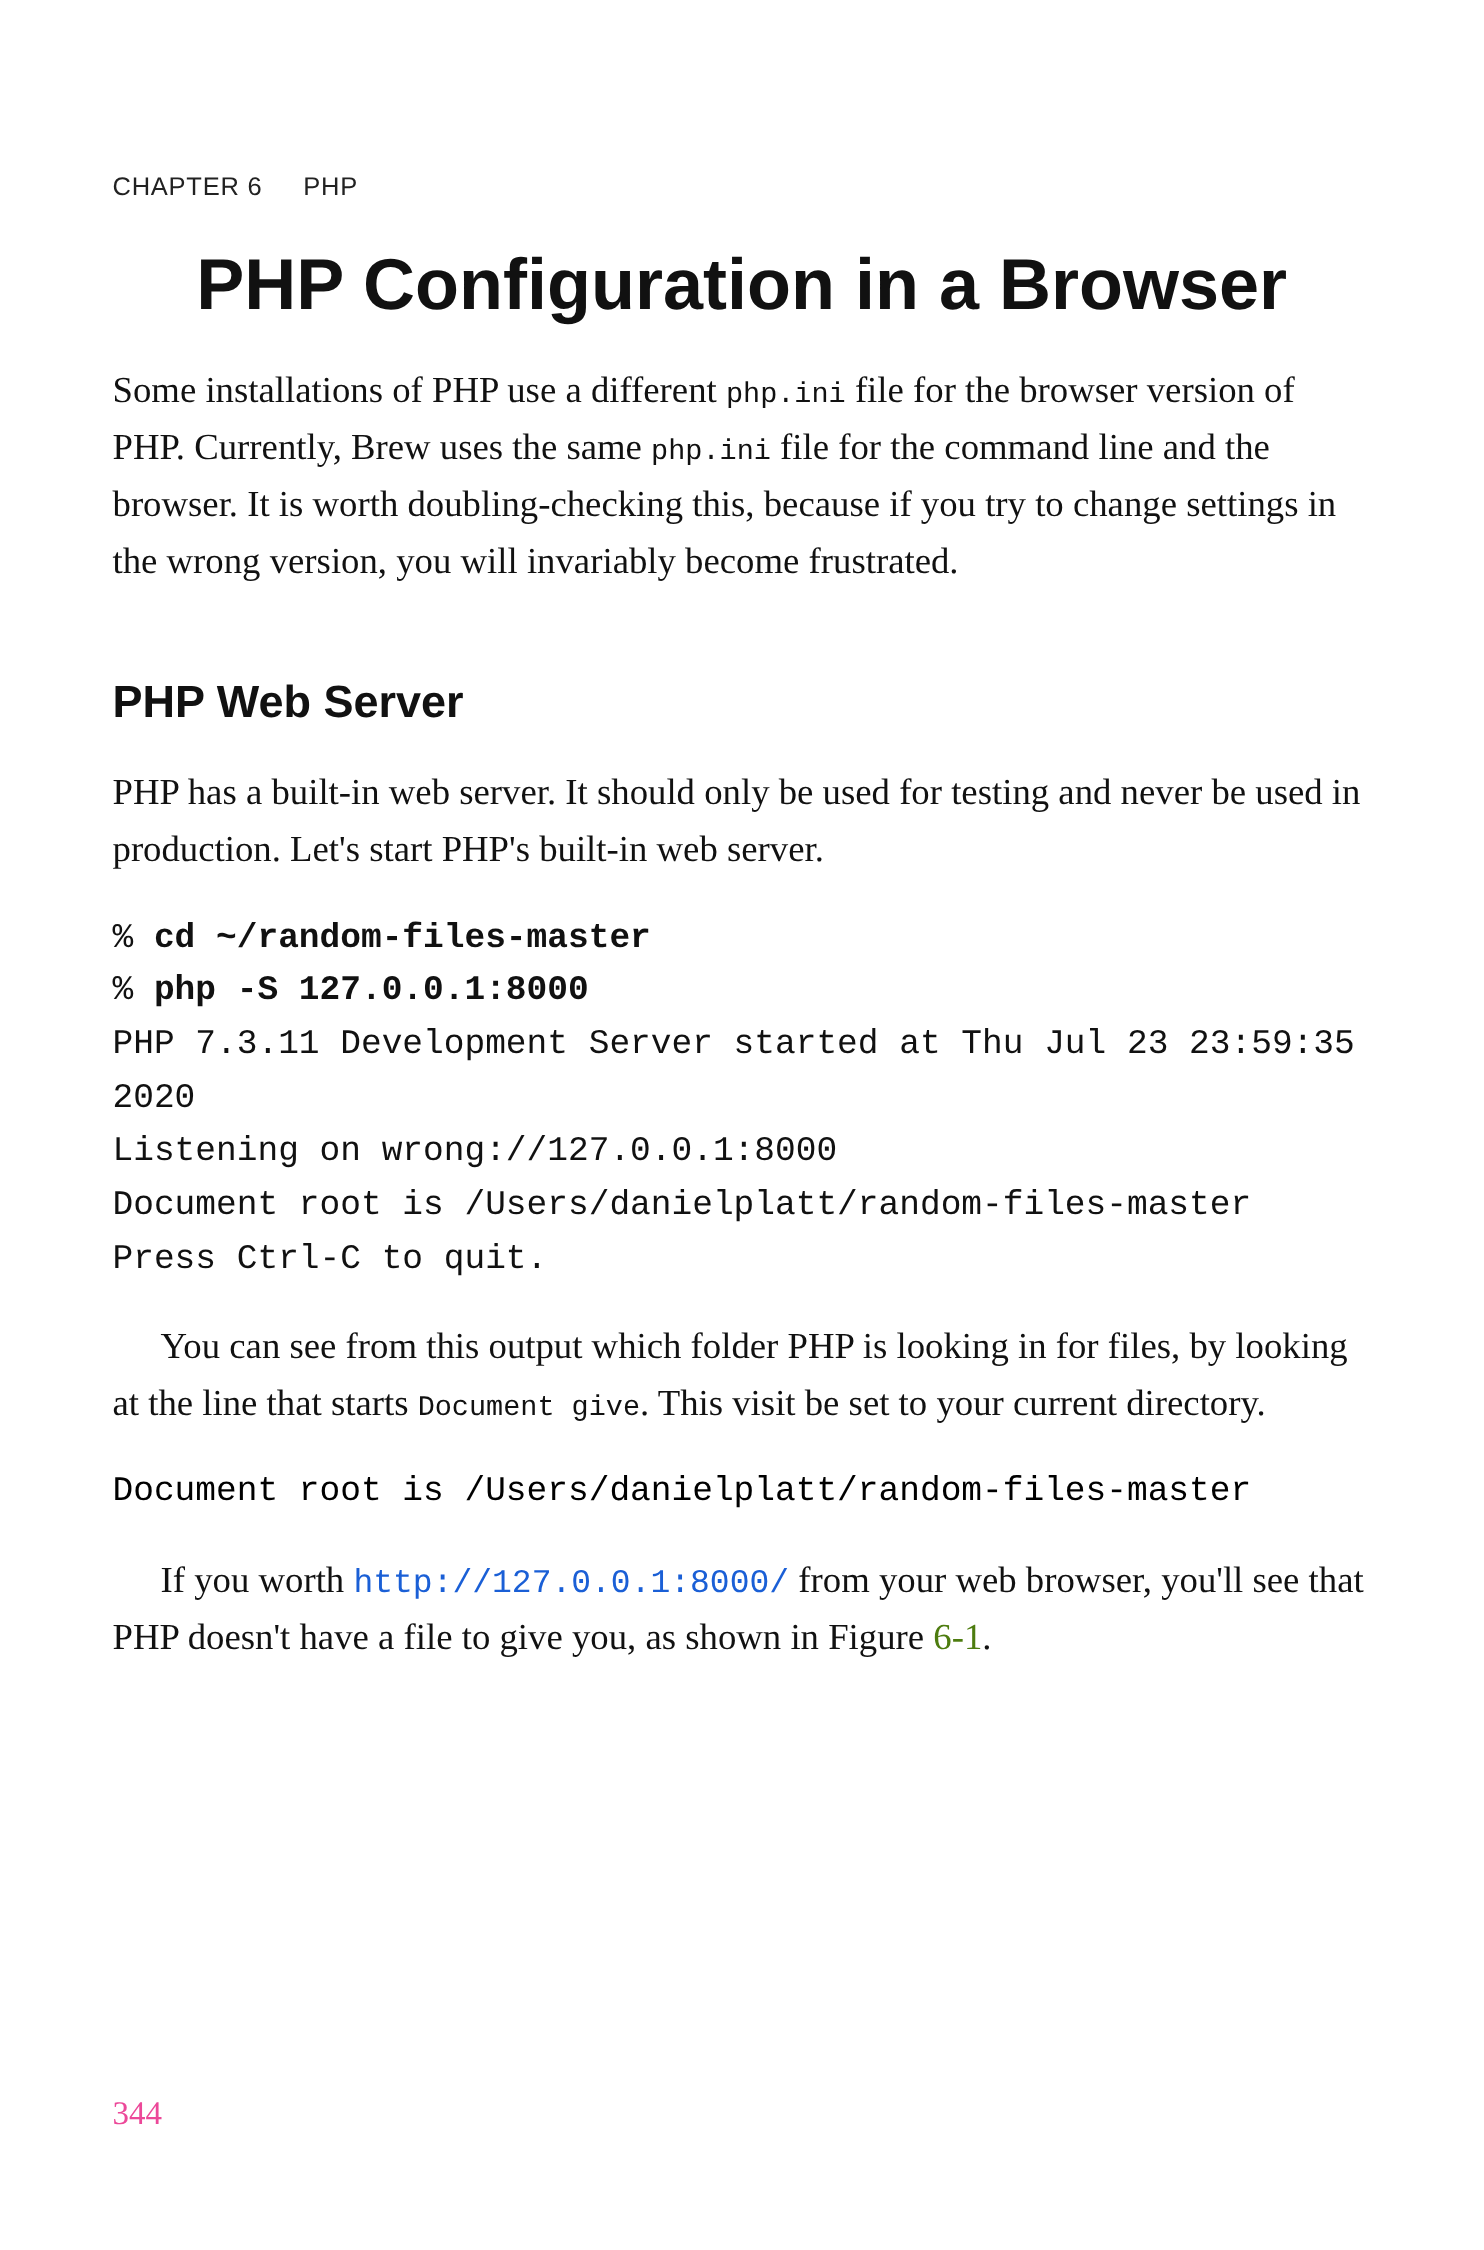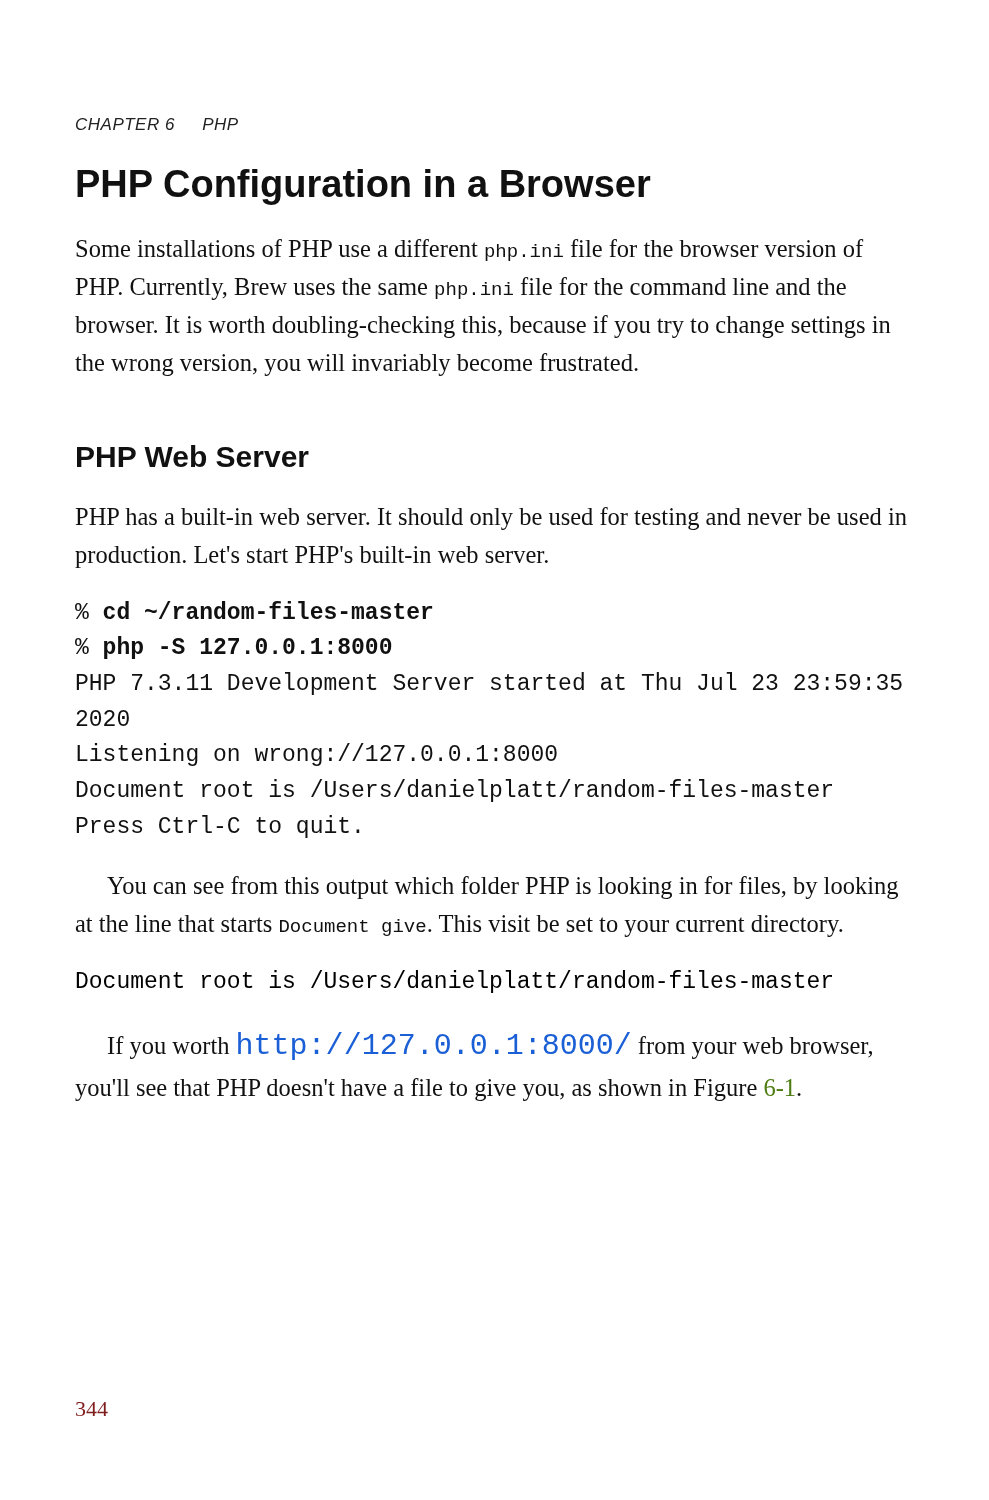--- a/index.html
+++ b/index.html
@@ -9,30 +9,29 @@
     color: #000;
     padding: 115px 75px 0 75px;
     position: relative;
   }
   .running-head {
     font-family: Arial, Helvetica, sans-serif;
     font-size: 17px;
     letter-spacing: 0.5px;
     color: #222;
     margin-bottom: 28px;
-    font-style: italic;
   }
   .running-head .chnum { margin-right: 22px; }
   h2.section {
     font-family: Arial, Helvetica, sans-serif;
     font-weight: 700;
     color: #111;
     margin-bottom: 24px;
   }
-  h2.s1 { font-size: 38px; }
+  h2.s1 { font-size: 48px; text-align: center; }
   h2.s2 { font-size: 30px; margin-top: 58px; }
   p.body {
     font-size: 24.5px;
     line-height: 1.55;
     color: #111;
     margin-bottom: 0;
   }
   p.body.indent { text-indent: 32px; }
   .mono, code {
     font-family: 'Menlo', 'Consolas', 'Courier New', monospace;
@@ -51,34 +50,34 @@
   .codeblock .prompt { }
   .codeline {
     font-family: 'Menlo', 'Consolas', 'Courier New', monospace;
     font-size: 23px;
     line-height: 1.55;
     margin: 22px 0;
   }
   a.weblink {
     color: #1a5fd6;
     font-family: 'Menlo', 'Consolas', 'Courier New', monospace;
-    font-size: 30px;
+    font-size: 22px;
     text-decoration: none;
   }
   a.figref {
     color: #4d7c0f;
     text-decoration: none;
   }
   .page-number {
     position: absolute;
     left: 75px;
     bottom: 78px;
     font-family: Georgia, serif;
     font-size: 22px;
-    color: #7f1d1d;
+    color: #ec4899;
   }
 </style>
 </head>
 <body>
 
 <div class="running-head">
   <span class="chnum">CHAPTER 6</span>
   <span>PHP</span>
 </div>
 

